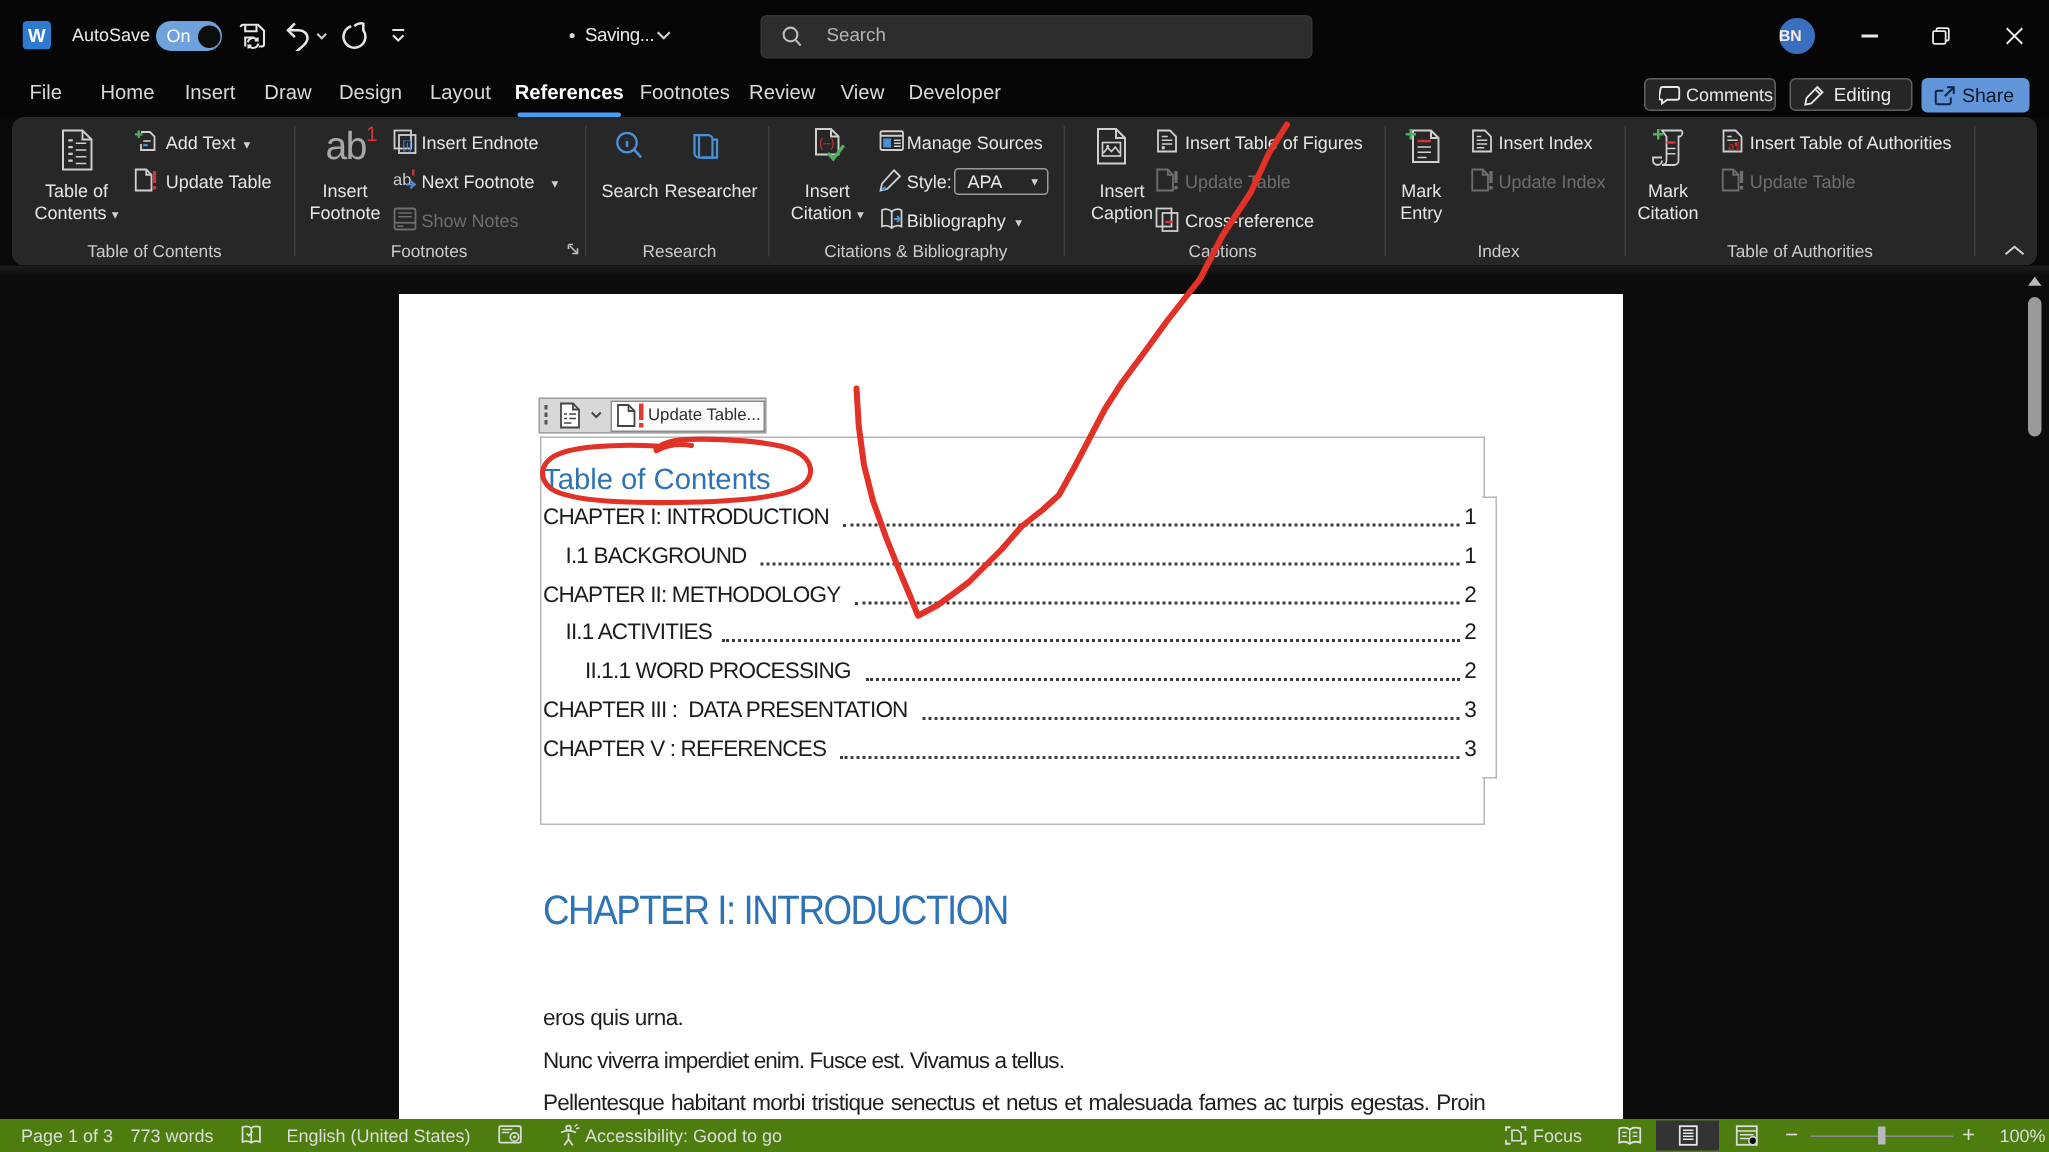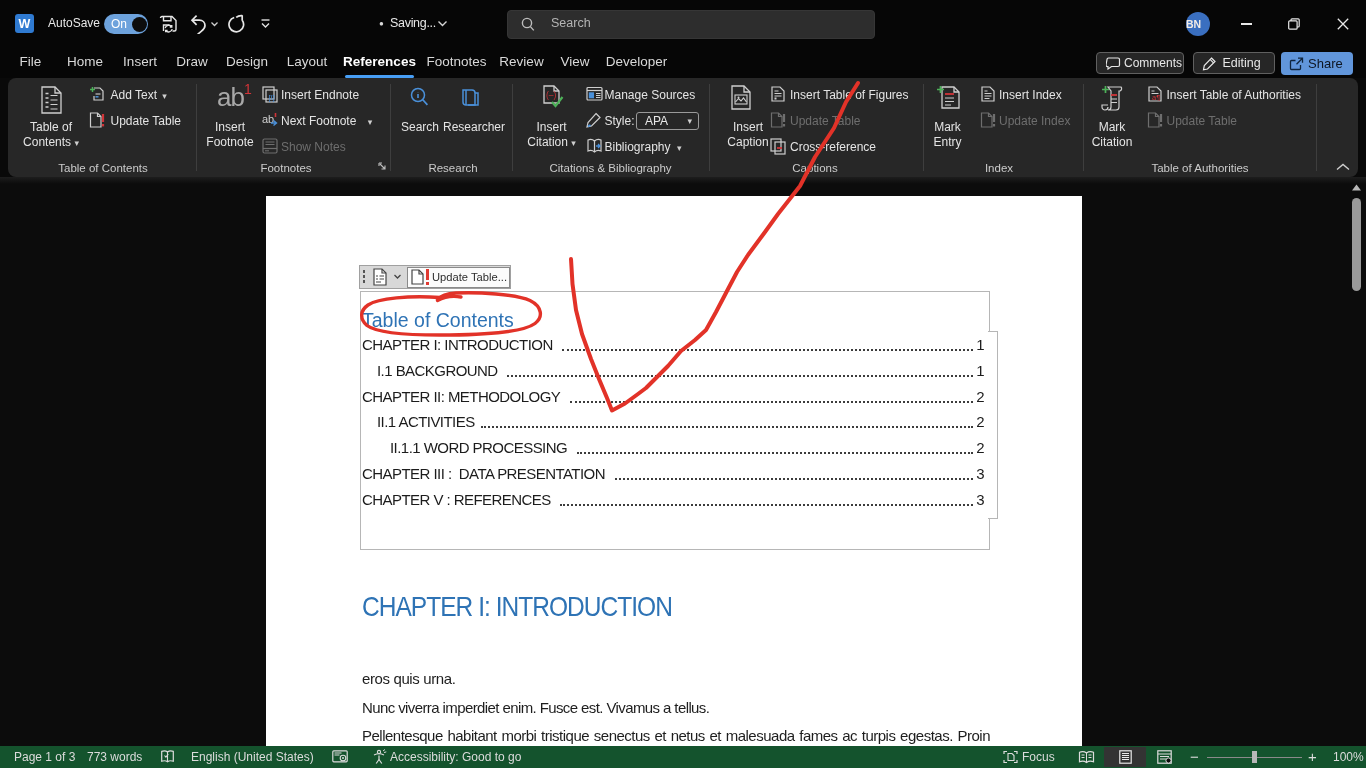--- a/index.html
+++ b/index.html
@@ -36,21 +36,21 @@
   .tocrow { position:absolute; display:flex; align-items:baseline; font-size:15px; color:#1c1c1c;
      letter-spacing:-0.55px; line-height:20px; height:20px; }
   .lead { flex:1 1 auto; border-bottom:2px dotted #3c3c3c; align-self:flex-end; margin:0 3px 4px 6px; height:0; }
   .pgn  { flex:0 0 auto; }
 
   .bodyline { position:absolute; left:362px; width:628px; font-size:15px; letter-spacing:-0.38px;
      color:#1e1e1e; line-height:19px; white-space:nowrap; }
   .bodyline.j { white-space:normal; text-align:justify; text-align-last:justify; word-spacing:0.2px; }
 
   
-  #statusbar { position:absolute; left:0; top:746px; width:1366px; height:22px; background:#14532d; }
+  #statusbar { position:absolute; left:0; top:746px; width:1366px; height:22px; background:#4d7c0f; }
   .st { position:absolute; color:#dcdcdc; font-size:12px; line-height:22px; height:22px; white-space:nowrap; }
 </style>
 </head>
 <body>
 <div id="stage">
 
   <div id="titlebar">
 
     <svg class="abs" style="left:15px;top:14px" width="19" height="19" viewBox="0 0 19 19">
       <rect x="0" y="0" width="19" height="19" rx="3" fill="#2f7ad1"></rect>

